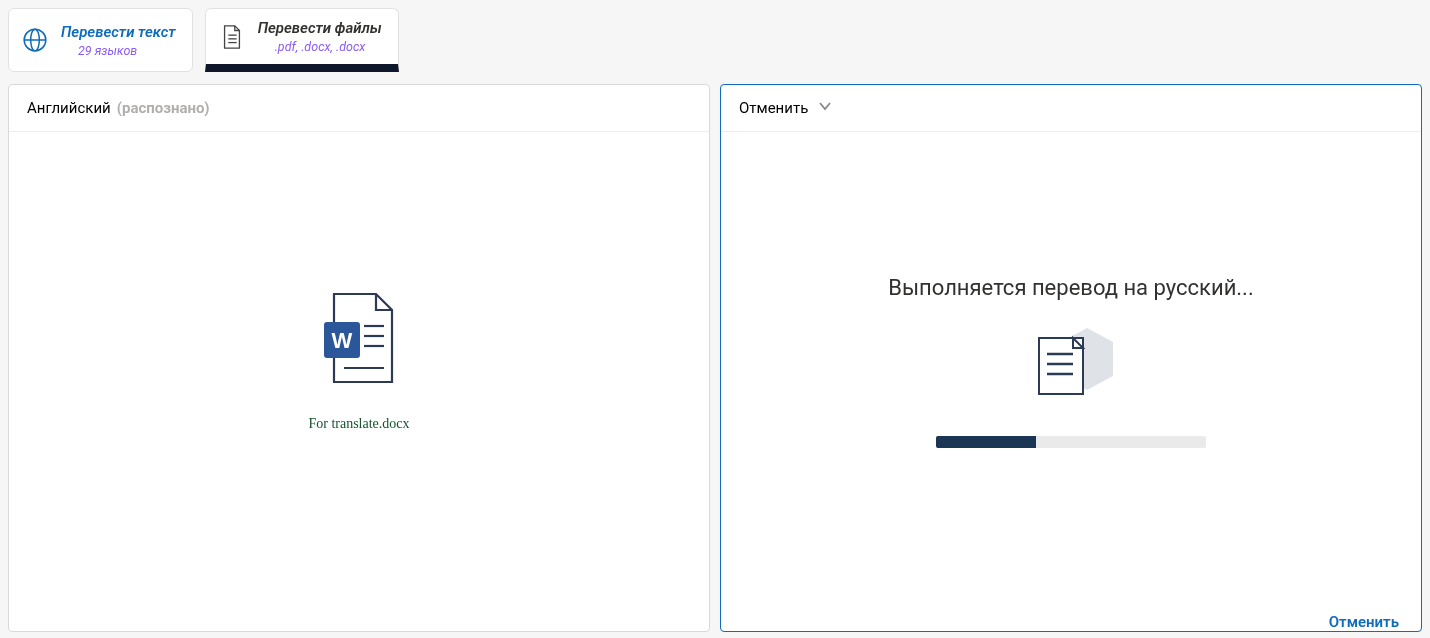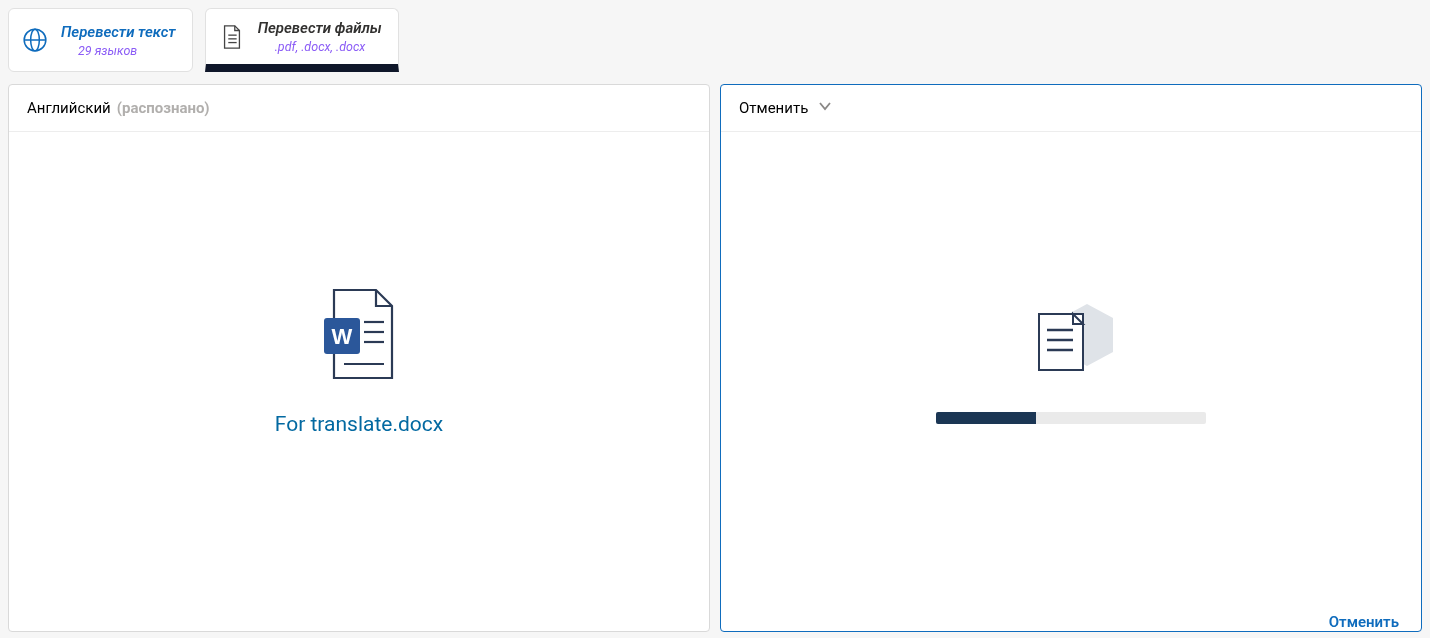--- a/index.html
+++ b/index.html
@@ -83,23 +83,24 @@
     padding-bottom: 40px;
   }
 
   .doc-icon-group {
     display: flex;
     flex-direction: column;
     align-items: center;
     gap: 28px;
   }
   .filename {
-    font-size: 21px;
-    color: #0369a1;
+    font-size: 14px;
+    color: #14532d;
     font-weight: 400;
+    font-family: Liberation Serif, serif;
   }
 
   .status-text {
     font-size: 22px;
     color: #323130;
     font-weight: 400;
   }
 
   .doc-loading {
     position: relative;
@@ -194,20 +195,21 @@
   <div class="panel right">
     <div class="panel-header">
       <span class="lang-strong">Отменить</span>
       <span class="chev">
         <svg width="14" height="14" viewBox="0 0 14 14" fill="none" stroke="#8a8886" stroke-width="1.8">
           <polyline points="2,4 7,10 12,4"></polyline>
         </svg>
       </span>
     </div>
     <div class="panel-body">
+      <span class="status-text">Выполняется перевод на русский...</span>
 
       <div class="doc-loading">
         <svg width="92" height="88" viewBox="0 0 92 88">
           <polygon points="62,4 88,18 88,52 62,66 36,52 36,18" fill="#dfe3e8"></polygon>
           <rect x="14" y="14" width="44" height="56" fill="#fff" stroke="#2B3A55" stroke-width="2"></rect>
           <path d="M48 14 l10 10 h-10 Z" fill="#fff" stroke="#2B3A55" stroke-width="2"></path>
           <line x1="22" y1="30" x2="48" y2="30" stroke="#2B3A55" stroke-width="2.5"></line>
           <line x1="22" y1="40" x2="48" y2="40" stroke="#2B3A55" stroke-width="2.5"></line>
           <line x1="22" y1="50" x2="48" y2="50" stroke="#2B3A55" stroke-width="2.5"></line>
         </svg>

